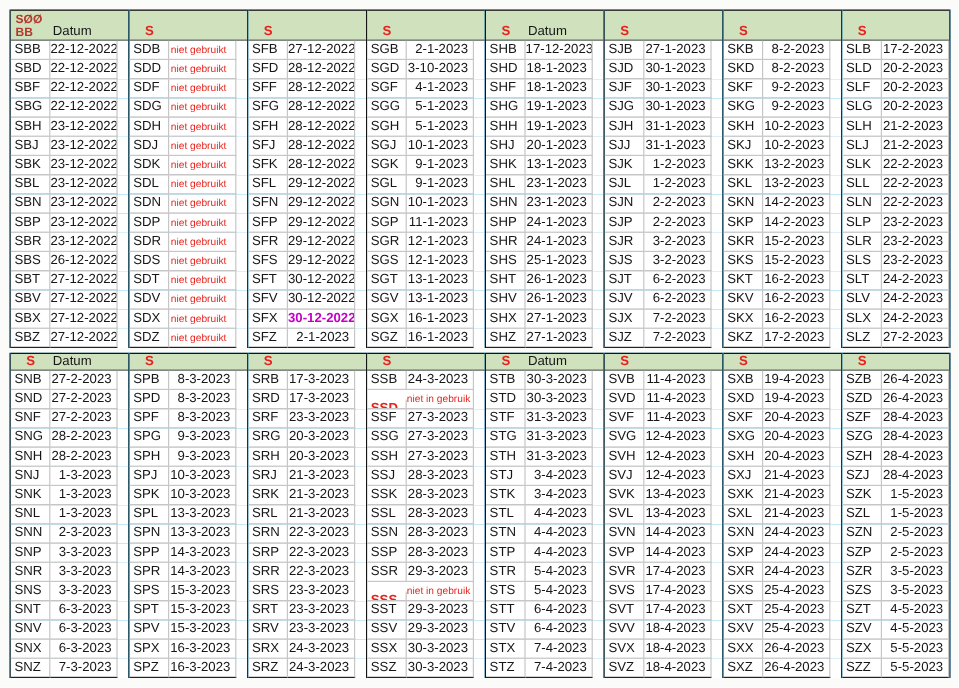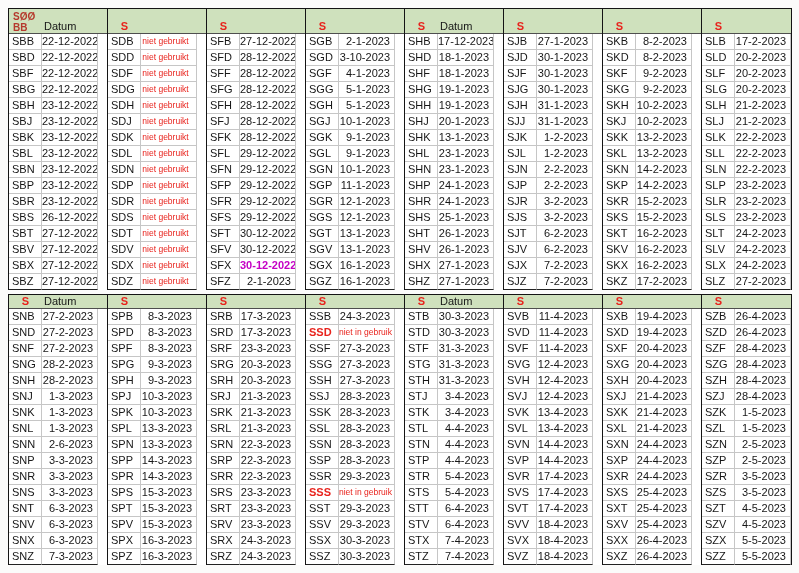--- a/index.html
+++ b/index.html
@@ -28,21 +28,21 @@
                     text-align:left;padding-left:4px;}
   .datumlab{font-size:11px;line-height:14px;}
   .row{display:flex;height:16px;box-sizing:border-box;background:#fff;}
   .cell{box-sizing:border-box;font-size:11px;line-height:15px;overflow:hidden;white-space:nowrap;}
   .code{width:33px;padding-left:3px;border-right:1px solid var(--grid);border-bottom:1px solid var(--grid);}
   .date{width:56px;text-align:right;padding-right:4px;border-right:1px solid var(--grid);border-bottom:1px solid var(--grid);}
   .spacer{width:9px;}
   .lastrow .code,.lastrow .date{border-bottom:1.4px solid #222;}
   .nu{color:var(--red);font-size:8.5px;text-align:center;padding-right:6px;line-height:15px;}
   .mag{color:var(--magenta);font-weight:bold;}
-  .nuc{color:var(--red);font-weight:bold;}
+  .nuc{color:var(--red);font-weight:bold;margin-top:8px;}
 </style>
 </head>
 <body>
 
 <div class="canvas">
   <div class="sheet">
     <div class="half" id="upper">
         <div class="group">
           <div class="ghead tall">
             <div class="hcell hcode">
@@ -790,21 +790,21 @@
             <div class="cell date">1-3-2023</div>
             <div class="cell spacer"></div>
           </div>
           <div class="row">
             <div class="cell code">SNL</div>
             <div class="cell date">1-3-2023</div>
             <div class="cell spacer"></div>
           </div>
           <div class="row">
             <div class="cell code">SNN</div>
-            <div class="cell date">2-6-2023</div>
+            <div class="cell date">2-3-2023</div>
             <div class="cell spacer"></div>
           </div>
           <div class="row">
             <div class="cell code">SNP</div>
             <div class="cell date">3-3-2023</div>
             <div class="cell spacer"></div>
           </div>
           <div class="row">
             <div class="cell code">SNR</div>
             <div class="cell date">3-3-2023</div>

